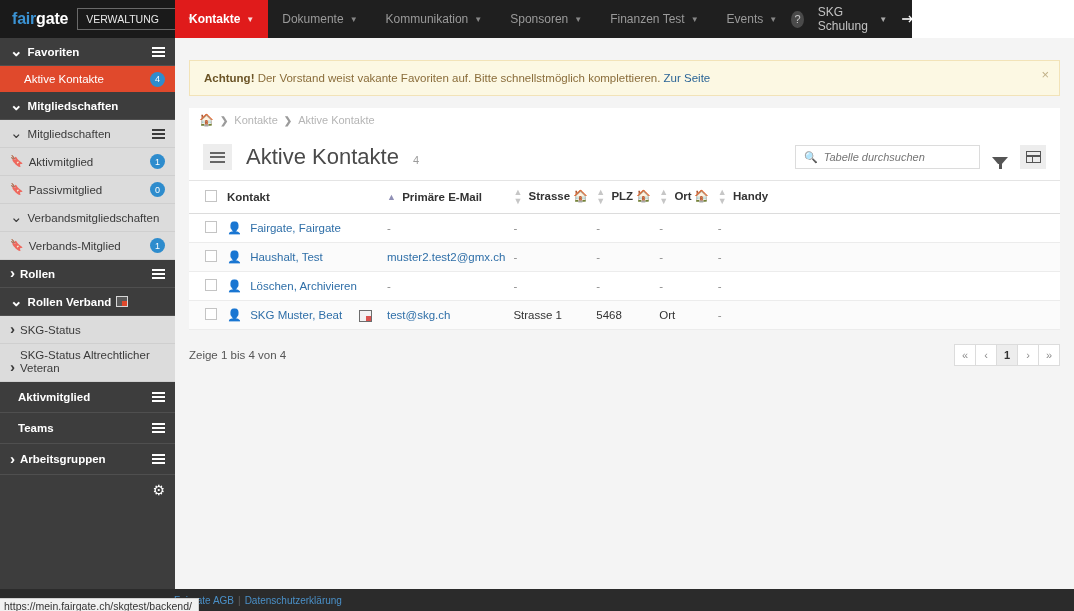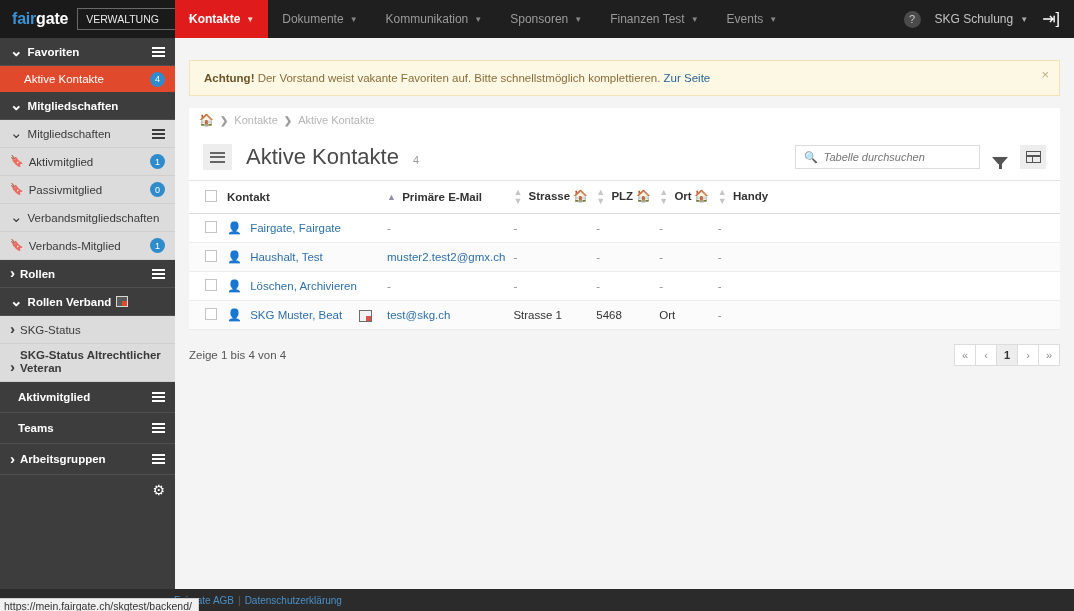--- a/index.html
+++ b/index.html
@@ -6,21 +6,21 @@
   html, body {
     width: 1074px; height: 611px;
     font-family: "Liberation Sans", sans-serif;
     background: #ffffff;
     overflow: hidden;
   }
   body { position: relative; }
 
   
   .topbar {
-    position: absolute; top: 0; left: 0; width: 1074px; height: 38px;
+    position: absolute; top: 0; left: 0; width: 912px; height: 38px;
     background: #1f1f1f; display: flex; align-items: stretch;
   }
   .brand-zone {
     width: 175px; background: #1a1a1a; display: flex; align-items: center;
     padding-left: 12px; gap: 9px;
   }
   .logo { font-size: 16px; font-weight: bold; letter-spacing: -0.2px; }
   .logo .fair { color: #3b93d4; }
   .logo .gate { color: #ffffff; }
   .org-select {
@@ -62,21 +62,21 @@
   .arrow-right::before { content: "\203A"; font-size: 15px; line-height: 11px; font-weight: bold; display: inline-block; }
   .bookmark-ico { font-size: 11px; opacity: .75; }
   .hamburger { display: inline-block; width: 13px; }
   .hamburger span { display: block; height: 2px; margin: 2px 0; background: currentColor; }
   .badge {
     background: #2e8ccd; color: #fff; border-radius: 50%;
     width: 15px; height: 15px; font-size: 9px; display: flex;
     align-items: center; justify-content: center; flex: none;
   }
   .sb-tall { height: 38px; align-items: flex-start; padding-top: 5px; }
-  .sb-tall .sb-left { white-space: normal; line-height: 13px; align-items: flex-end; font-weight: bold; }
+  .sb-tall .sb-left { white-space: normal; line-height: 13px; align-items: flex-end; }
   .sb-gear { justify-content: flex-end; background: #3d3d3d; color: #fff; height: 30px; }
   .gear { font-size: 14px; }
   .calendar-mini {
     display: inline-block; width: 12px; height: 11px; border: 1.5px solid #d8d8d8;
     position: relative; background: #5a5a5a;
   }
   .calendar-mini::after {
     content: ""; position: absolute; right: 0px; bottom: 0px;
     width: 5px; height: 5px; background: #e0492c;
   }

